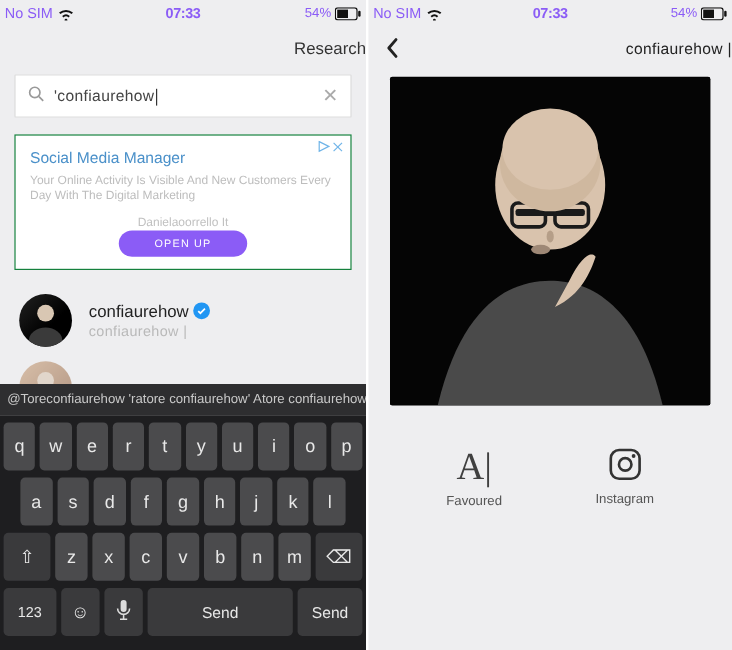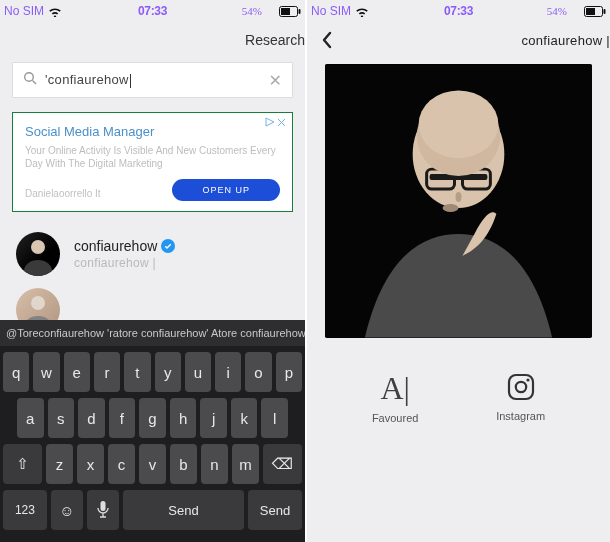--- a/index.html
+++ b/index.html
@@ -3,42 +3,42 @@
 <meta charset="utf-8">
 <style>
   * { margin: 0; padding: 0; box-sizing: border-box; -webkit-font-smoothing: antialiased; }
   body { width: 610px; height: 542px; background: #f4f4f6; font-family: -apple-system, Helvetica, Arial, sans-serif; display: flex; overflow: hidden; }
   .phone { width: 305px; height: 542px; background: #eeeef0; position: relative; overflow: hidden; display: flex; flex-direction: column; }
   .phone.right { border-left: 2px solid #fff; }
   
   .status { height: 22px; display: flex; align-items: center; font-size: 12px; font-weight: 500; color: #8b5cf6; padding: 0 4px; position: relative; }
   .s-left { display: flex; align-items: center; gap: 4px; }
   .s-time { position: absolute; left: 50%; transform: translateX(-50%); font-weight: 600; letter-spacing: -0.3px; }
-  .s-right { margin-left: auto; display: flex; align-items: center; gap: 17px; font-size: 11px; font-family: Liberation Serif, serif; }
+  .s-right { margin-left: auto; display: flex; align-items: center; gap: 3px; font-size: 11px; }
   .wifi-ic svg, .batt-ic svg { display: block; }
   
   .header { height: 36px; display: flex; align-items: center; justify-content: flex-end; font-size: 14px; color: #333; position: relative; padding-left: 48px; }
   .back-btn { position: absolute; left: 14px; top: 9px; font-size: 18px; font-weight: 600; color: #222; }
   .header-title { font-weight: 400; }
   .header-title.sm { font-size: 13px; letter-spacing: 0.3px; color: #222; }
   
   .search-wrap { margin: 4px 12px 0; background: #fff; border: 1px solid #ddd; border-radius: 1px; height: 36px; display: flex; align-items: center; padding: 0 10px; gap: 8px; }
   .search-ic { color: #999; flex: 0 0 auto; }
   .search-txt { flex: 1; font-size: 13px; color: #444; letter-spacing: 0.3px; }
   .cursor { display:inline-block; width:1px; height:14px; background:#333; vertical-align:middle; margin-left:1px; }
   .clear-ic { color: #aaa; font-size: 16px; }
   
   .ad { margin: 14px 12px 0; background: #fff; border: 1px solid #15803d; padding: 10px 12px 10px; position: relative; font-size: 11px; line-height: 1.35; }
   .ad-title { color: #4a90c9; font-size: 13px; margin-bottom: 3px; }
   .ad-body { color: #bdbdbd; font-size: 10px; }
   .ad-close { position: absolute; right: 6px; top: 4px; display:flex; gap:2px; align-items:center; }
   .ad-close svg{display:block}
-  .ad-foot { display: flex; align-items: flex-end; margin-top: 8px; }
+  .ad-foot { display: flex; align-items: center; margin-top: 8px; flex-direction: column; }
   .ad-domain { color: #c1c1c1; font-size: 10px; flex:1; }
-  .ad-btn { background: #1d4ed8; color: #fff; font-size: 9px; letter-spacing: 1px; border-radius: 14px; padding: 5px 30px; }
+  .ad-btn { background: #8b5cf6; color: #fff; font-size: 9px; letter-spacing: 1px; border-radius: 14px; padding: 5px 30px; }
   
   .results { margin: 14px 0 0; }
   .result-row { display: flex; align-items: center; padding: 6px 16px; gap: 14px; }
   .avatar { width: 44px; height: 44px; border-radius: 50%; background: linear-gradient(135deg,#222 0%,#000 60%); flex:0 0 auto; position:relative; overflow:hidden; }
   .avatar::before{content:"";position:absolute;left:50%;top:20%;width:14px;height:14px;border-radius:50%;background:#d9c7b3;transform:translateX(-50%);}
   .avatar::after{content:"";position:absolute;left:50%;bottom:-6px;width:28px;height:22px;border-radius:50% 50% 0 0;background:#3a3a3a;transform:translateX(-50%);}
   .res-txt { display:flex; flex-direction:column; }
   .res-name { font-size: 14px; color: #222; display:flex; align-items:center; gap:4px;}
   .verify { width:14px; height:14px; background:#2196f3; border-radius:50%; display:inline-flex; align-items:center; justify-content:center; }
   .verify svg{display:block;}

